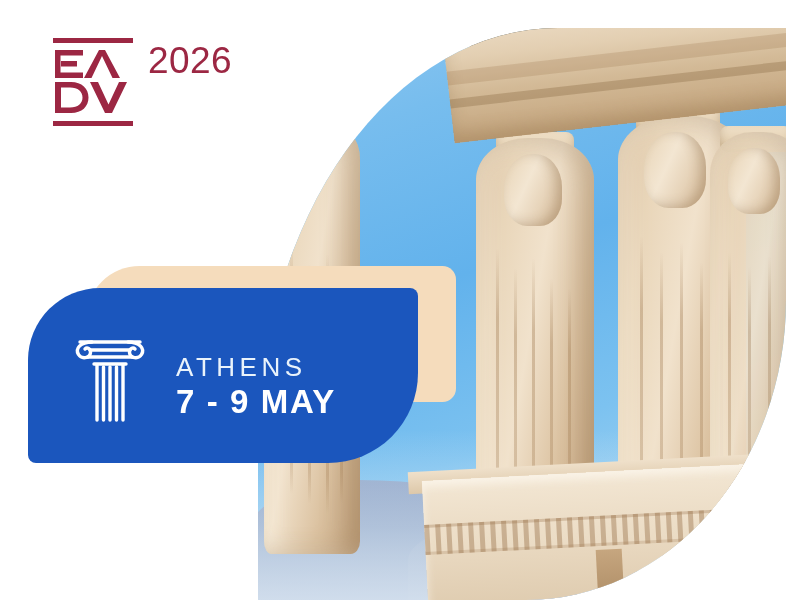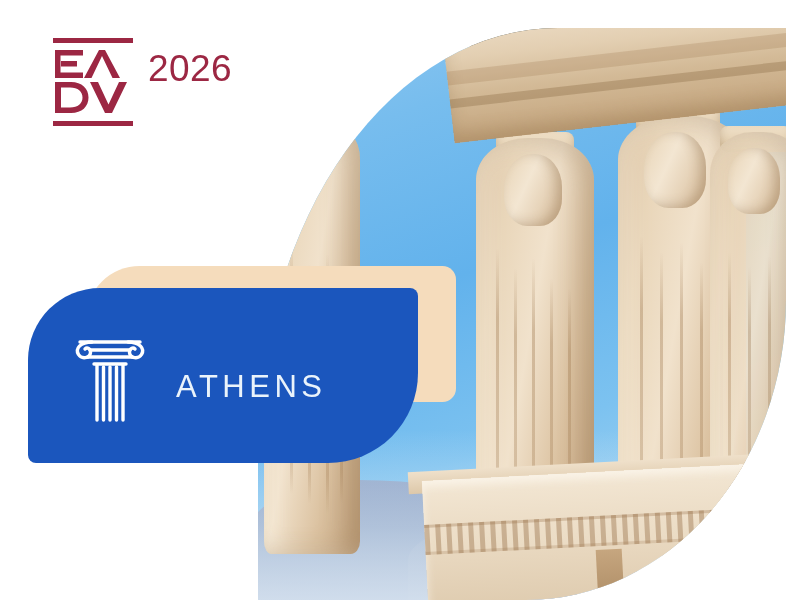--- a/index.html
+++ b/index.html
@@ -219,21 +219,21 @@
     display: flex;
     align-items: center;
     gap: 26px;
     padding-left: 42px;
     box-sizing: border-box;
   }
   .col-icon { flex: 0 0 auto; width: 80px; height: 104px; }
   .badge-text { display: flex; flex-direction: column; justify-content: center; }
   .city {
     color: #eaf3fb;
-    font-size: 31px;
+    font-size: 26px;
     font-weight: 300;
     letter-spacing: 4.5px;
     line-height: 1.06;
     margin-top: 24px;
   }
   .dates {
     color: #ffffff;
     font-size: 33px;
     font-weight: 700;
     letter-spacing: 1.6px;
@@ -259,21 +259,21 @@
     line-height: .98;
     letter-spacing: .4px;
     white-space: nowrap;
   }
   .sym-line2 {
     color: #9c2743;
     font-size: 37px;
     font-weight: 400;
     line-height: 1.05;
     letter-spacing: .4px;
-    margin-top: 10px;
+    margin-top: 2px;
   }
 </style>
 </head>
 <body>
 
 <div class="banner">
 
   <div class="photo-panel">
     <div class="photo-inner">
 
@@ -356,20 +356,21 @@
         <path d="M53 41 L53 96"></path>
 
         <path d="M33.5 43 L33.5 96"></path>
         <path d="M40 43 L40 96"></path>
         <path d="M46.5 43 L46.5 96"></path>
       </g>
     </svg>
 
     <div class="badge-text">
       <div class="city">ATHENS</div>
+      <div class="dates">7 - 9 MAY</div>
     </div>
   </div>
 
   <div class="logo-lockup">
 
     <svg class="eadv-mark" viewBox="0 0 82 92">
 
       <rect x="1" y="2" width="80" height="5" fill="#9c2743"></rect>
 
       <rect x="1" y="85" width="80" height="5" fill="#9c2743"></rect>

